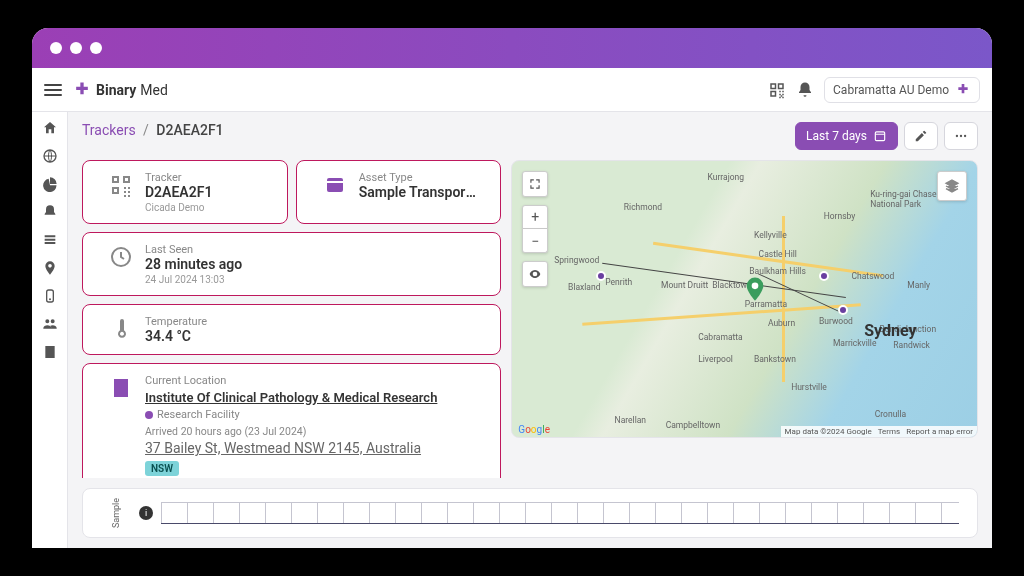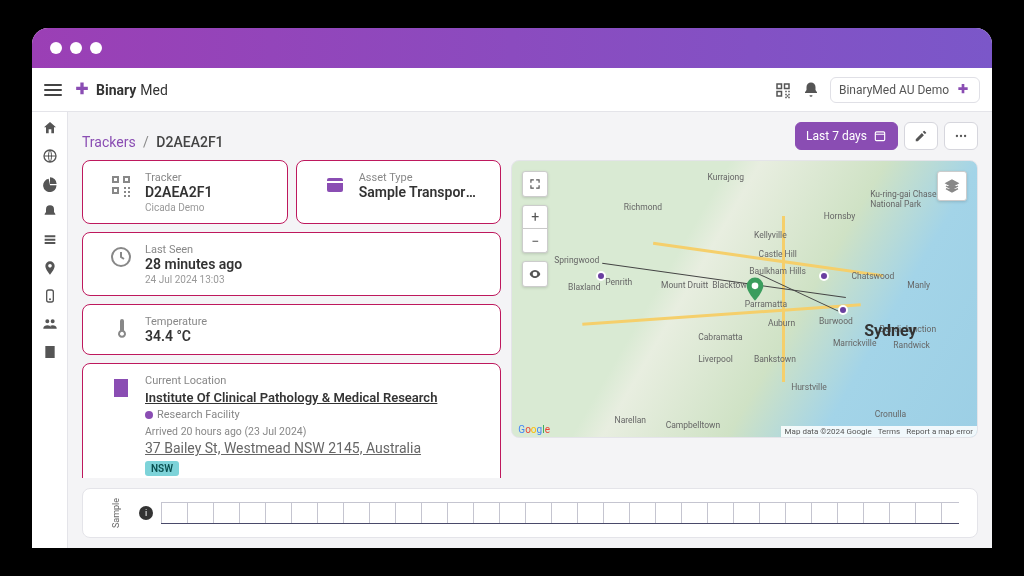--- a/index.html
+++ b/index.html
@@ -65,21 +65,21 @@
       border: 1px solid #e0e0e6; border-radius: 6px;
       padding: 4px 8px; font-size: 12px; color: #555;
     }
     .body-wrap { flex:1; display:flex; overflow:hidden; }
     .leftnav {
       width: 36px; background: #fff; border-right: 1px solid #e4e4e9;
       display: flex; flex-direction: column; align-items: center; padding-top: 8px; gap: 12px;
     }
     .leftnav .nav-ic { width: 16px; height: 16px; color: #555; cursor: pointer; }
     .main { flex:1; padding: 10px 14px; display:flex; flex-direction:column; gap:10px; overflow:hidden; }
-    .crumbrow { display:flex; align-items:flex-end; justify-content:space-between; }
+    .crumbrow { display:flex; align-items:flex-start; justify-content:space-between; }
     .crumbs { font-size: 14px; }
     .crumbs .link { color: #8a4db3; }
     .crumbs .sep { color: #888; margin: 0 4px; }
     .crumbs .cur { color: #444; font-weight: 500; }
     .toolbar { display:flex; gap:6px; }
     .btn {
       display:flex; align-items:center; gap:6px;
       border: 1px solid #d6d6dd; background:#fff; border-radius:6px;
       padding: 6px 10px; font-size: 12px; color:#555; cursor:pointer;
     }
@@ -183,21 +183,21 @@
           <span class="thin">Med</span>
       </div>
       <div class="topbar-spacer"></div>
       <svg class="top-icon" viewBox="0 0 24 24">
           <path fill="currentColor" d="M3 3h8v8H3zm2 2v4h4V5zm8-2h8v8h-8zm2 2v4h4V5zM3 13h8v8H3zm2 2v4h4v-4zm10-2h2v2h-2zm4 0h2v2h-2zm-4 4h2v2h-2zm2 2h2v2h-2zm2-2h2v2h-2zm0 4h2v2h-2zm-4 0h2v2h-2z"></path>
         </svg>
       <svg class="top-icon" viewBox="0 0 24 24">
           <path fill="currentColor" d="M12 2a6 6 0 0 0-6 6v4l-2 3v1h16v-1l-2-3V8a6 6 0 0 0-6-6zm-2 17a2 2 0 0 0 4 0z"></path>
         </svg>
       <div class="user-chip">
-        <span>BinaryMed AU Demo</span>
+        <span>Cabramatta AU Demo</span>
         <svg width="16" height="16" viewBox="0 0 24 24">
             <path fill="#8a4db3" d="M10 3h4v5h5v4h-5v5h-4v-5H5V8h5z"></path>
           </svg>
       </div>
     </div>
 
     <div class="body-wrap">
       <div class="leftnav">
         <svg class="nav-ic" viewBox="0 0 24 24">
             <path fill="currentColor" d="M12 3l9 8h-3v9h-4v-6h-4v6H6v-9H3z"></path>

